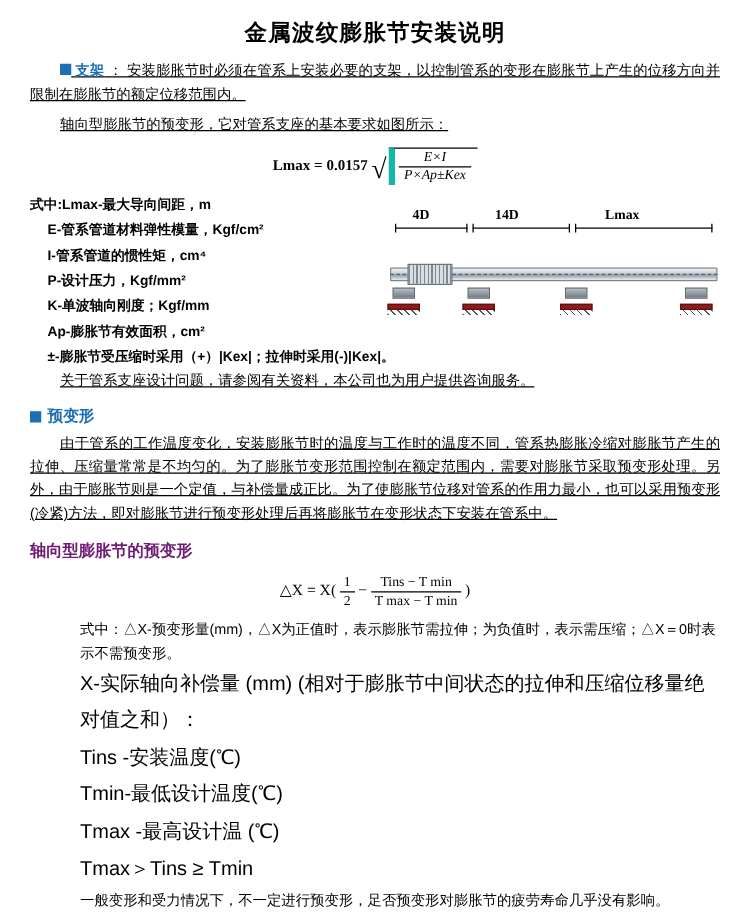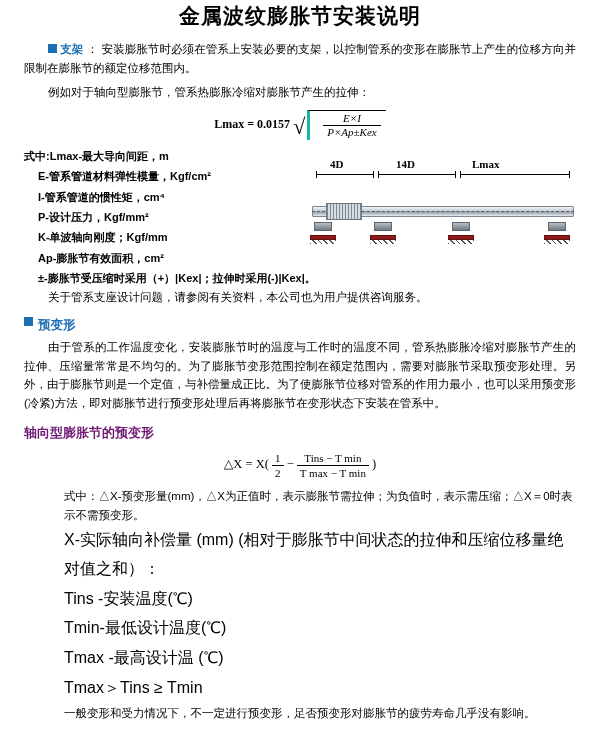--- a/index.html
+++ b/index.html
@@ -17,42 +17,44 @@
   }
   .page {
     position: relative;
     width: 600px;
     height: 737px;
     box-sizing: border-box;
     padding: 0 24px;
   }
   .doc-title {
     text-align: center;
-    font-size: 21px;
+    font-size: 18px;
     font-weight: bold;
     letter-spacing: 1px;
-    margin-top: 2px;
+    margin-top: 14px;
     margin-bottom: 10px;
     font-family: "Liberation Serif", serif;
   }
   .para {
     font-size: 11.5px;
     line-height: 1.62;
     text-align: justify;
     margin: 0 0 6px 0;
   }
   .indent2 {
     text-indent: 24px;
+    text-decoration: underline;
   }
   .section-head {
     font-size: 12.5px;
     font-weight: bold;
     color: #1b6fb5;
     margin: 10px 0 4px 0;
     display: flex;
+    align-items: center;
     gap: 5px;
   }
   .sq {
     display: inline-block;
     width: 9px;
     height: 9px;
     background: #1b6fb5;
     flex: 0 0 auto;
   }
   .inline-head {
@@ -91,22 +93,22 @@
   }
   .frac .den {
     display: block;
     padding: 1px 4px 0 4px;
     font-size: 11px;
   }
   .sqrt {
     display: inline-block;
     vertical-align: middle;
     border-top: 1px solid #000;
-    border-left: 3px solid #14b8a6;
-    padding: 2px 5px 2px 13px;
+    border-left: 5px solid #14b8a6;
+    padding: 2px 5px 2px 3px;
     margin-left: 2px;
   }
   .radical {
     display: inline-block;
     vertical-align: middle;
     font-size: 22px;
     line-height: 1;
     font-weight: normal;
     position: relative;
     top: 2px;
@@ -137,21 +139,21 @@
     position: relative;
     height: 18px;
     font-size: 11px;
     font-weight: bold;
     font-family: "Liberation Serif", serif;
     text-align: center;
   }
   .fig-labels span { position: absolute; bottom: 0; }
   .fl1 { left: 22px; }
   .fl2 { left: 88px; }
-  .fl3 { left: 164px; margin-top: 40px; }
+  .fl3 { left: 176px; margin-top: 40px; }
   .fig-dims {
     position: relative;
     height: 10px;
   }
   .dim {
     position: absolute;
     top: 4px;
     height: 1px;
     background: #000;
   }
@@ -283,21 +285,21 @@
 
   <div class="doc-title">金属波纹膨胀节安装说明</div>
 
   <p class="para indent2">
     <span class="sq"></span>
     <span class="inline-head">支架</span>
     ：
     <span>安装膨胀节时必须在管系上安装必要的支架，以控制管系的变形在膨胀节上产生的位移方向并限制在膨胀节的额定位移范围内。</span>
   </p>
 
-  <p class="para indent2">例如对于轴向型膨胀节，管系热膨胀冷缩对膨胀节产生的拉伸：</p>
+  <p class="para indent2">轴向型膨胀节的预变形，它对管系支座的基本要求如图所示：</p>
 
   <div class="formula-box">
     <span class="formula">
       <span>Lmax = 0.0157</span>
       <span class="radical">√</span><span class="sqrt"><span class="frac"><span class="num">E×I</span><span class="den">P×Ap±Kex</span></span></span>
     </span>
   </div>
 
   <div class="legend-wrap">
     <div class="legend">

